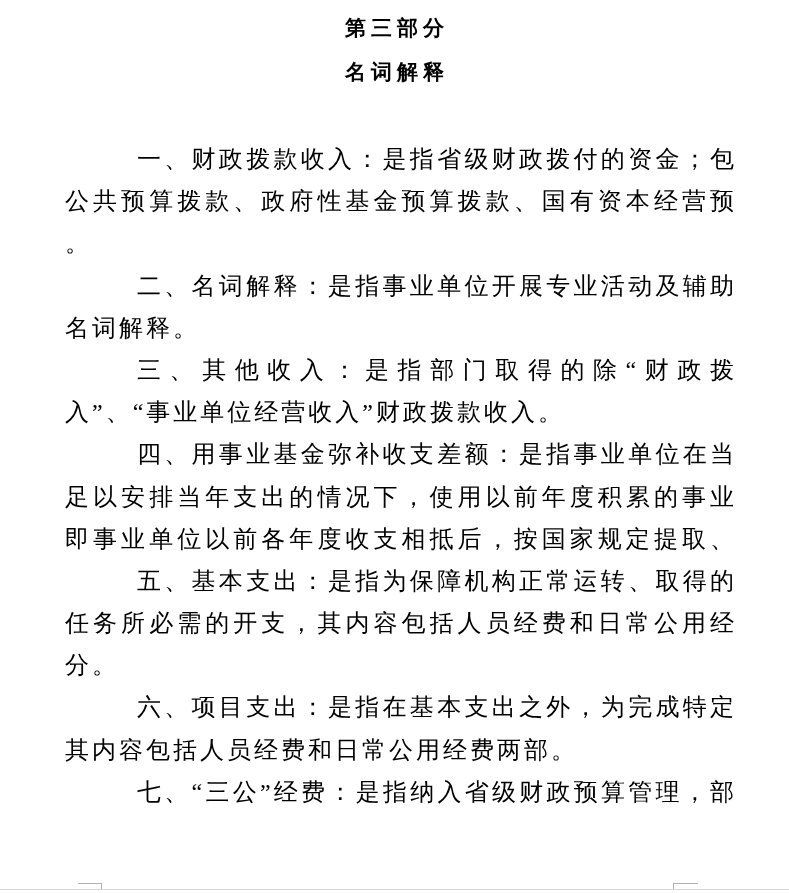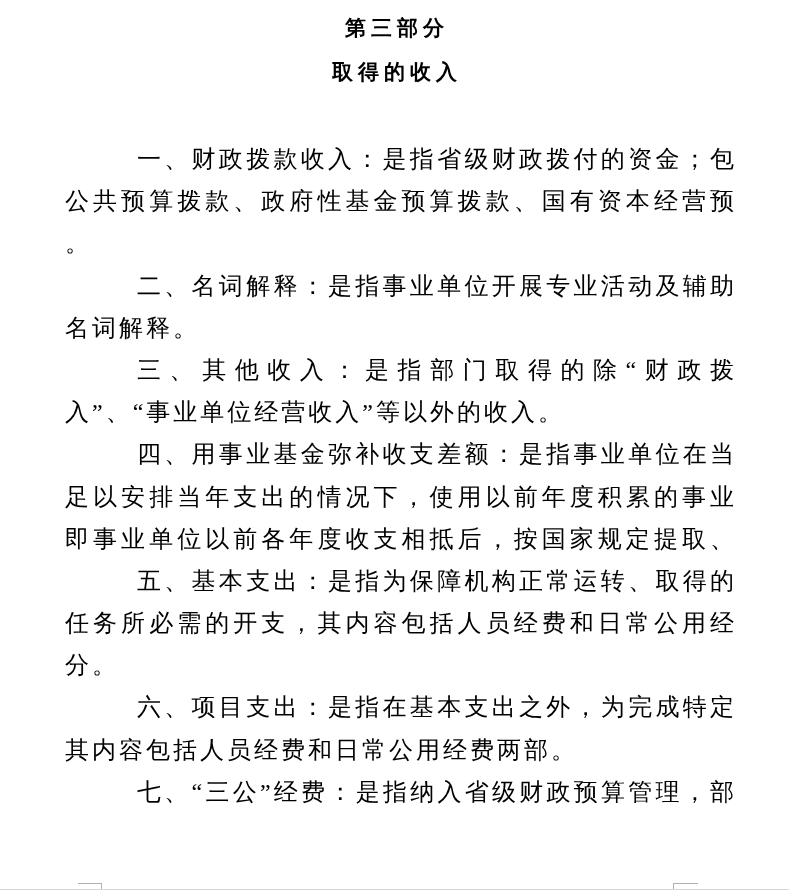--- a/index.html
+++ b/index.html
@@ -85,31 +85,31 @@
     border-left: 1px solid var(--mark-color, #b0b0b0);
   }
 </style>
 </head>
 <body>
 
 <div class="doc-page">
 
   <div class="doc-title">
     <div class="title-line">第三部分</div>
-    <div class="title-line">取得的收入</div>
+    <div class="title-line">名词解释</div>
   </div>
 
   <div class="doc-body">
       <div class="text-line justify indent">一、财政拨款收入：是指省级财政拨付的资金；包括一般</div>
       <div class="text-line justify">公共预算拨款、政府性基金预算拨款、国有资本经营预算拨款</div>
       <div class="text-line">。</div>
       <div class="text-line justify indent">二、名词解释：是指事业单位开展专业活动及辅助活动所</div>
       <div class="text-line">名词解释。</div>
       <div class="text-line justify indent">三、其他收入：是指部门取得的除“财政拨款”、“事业收</div>
-      <div class="text-line">入”、“事业单位经营收入”等以外的收入。</div>
+      <div class="text-line">入”、“事业单位经营收入”财政拨款收入。</div>
       <div class="text-line justify indent">四、用事业基金弥补收支差额：是指事业单位在当年的“</div>
       <div class="text-line justify">足以安排当年支出的情况下，使用以前年度积累的事业基金（</div>
       <div class="text-line justify">即事业单位以前各年度收支相抵后，按国家规定提取、用于弥</div>
       <div class="text-line justify indent">五、基本支出：是指为保障机构正常运转、取得的收入</div>
       <div class="text-line justify">任务所必需的开支，其内容包括人员经费和日常公用经费两部</div>
       <div class="text-line">分。</div>
       <div class="text-line justify indent">六、项目支出：是指在基本支出之外，为完成特定的行政</div>
       <div class="text-line">其内容包括人员经费和日常公用经费两部。</div>
       <div class="text-line justify indent">七、“三公”经费：是指纳入省级财政预算管理，部门使</div>
     </div>

